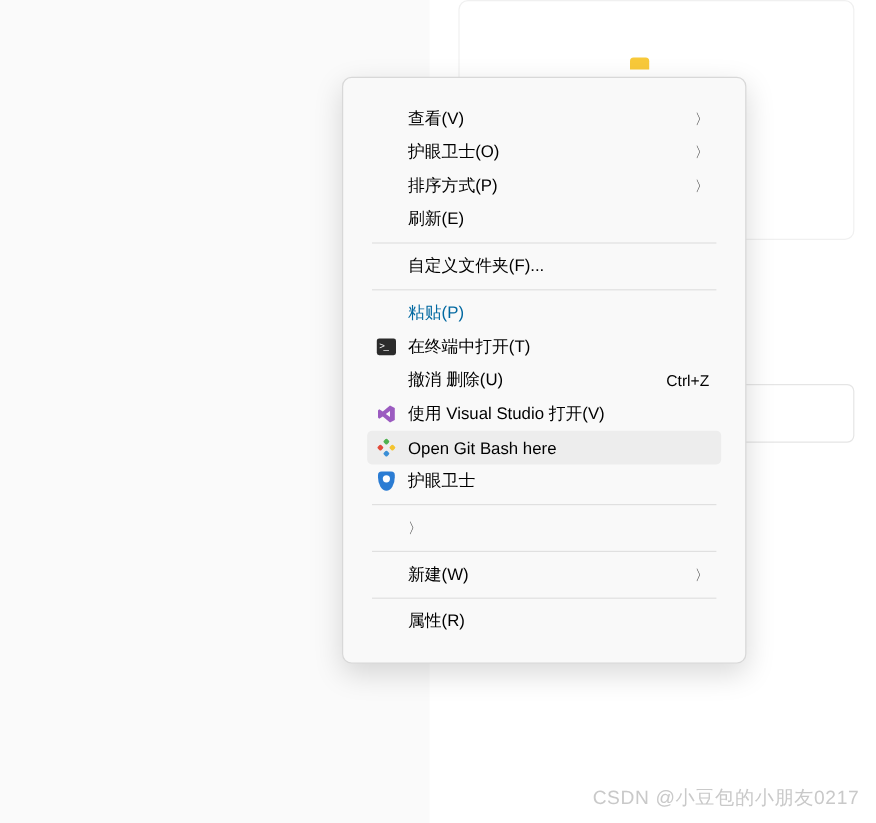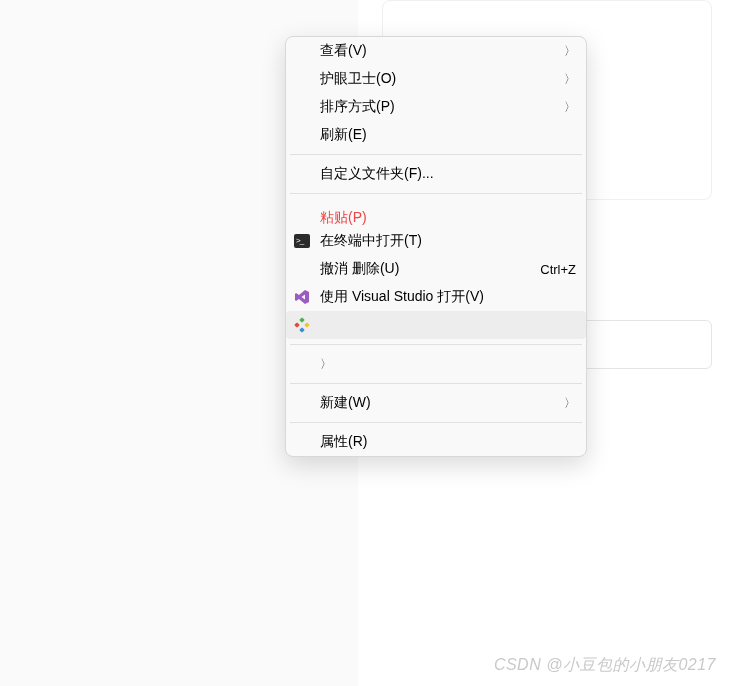--- a/index.html
+++ b/index.html
@@ -62,43 +62,42 @@
       left: 525px;
       top: 48px;
       width: 16px;
       height: 10px;
       background: #f8c93a;
       border-radius: 3px 3px 0 0;
     }
     .context-menu {
       position: absolute;
       left: 285px;
-      top: 36px;
-      width: 302px;
+      top: 64px;
+      width: 337px;
       background: #f9f9f9;
       border: 1px solid #d8d8d8;
       border-radius: 8px;
       box-shadow: 0 8px 24px rgba(0,0,0,0.15);
-      padding: 0;
+      padding: 20px;
     }
     .menu-item {
       display: flex;
       align-items: center;
       height: 28px;
       padding: 0 8px 0 34px;
       border-radius: 4px;
       position: relative;
       color: #000;
     }
     .menu-item.highlight {
       background: #ededed;
     }
     .menu-item.disabled {
-      color: #ef4444;
-      align-items: flex-end;
+      color: #0369a1;
     }
     .menu-label {
       flex: 1;
     }
     .menu-shortcut {
       color: #000;
       font-size: 13px;
       margin-right: 2px;
     }
     .menu-arrow {
@@ -160,21 +159,20 @@
       width:6px; height:6px;
       border-radius:50%;
       background:#fff;
     }
     .watermark {
       position: absolute;
       right: 14px;
       bottom: 10px;
       font-size: 16px;
       color: #c9c9c9;
-      font-style: italic;
       letter-spacing: 0.5px;
     }
   </style>
 </head>
 <body>
 
 <div class="left-panel"></div>
 <div class="right-panel">
   <div class="right-card"></div>
   <div class="right-title">ming (13 个</div>
@@ -235,20 +233,27 @@
     <span class="menu-icon">
       <span class="icon-git">
         <svg viewBox="0 0 16 16">
           <rect x="1" y="6" width="4" height="4" rx="1" fill="#e24b3a" transform="rotate(45 3 8)"></rect>
           <rect x="6" y="1" width="4" height="4" rx="1" fill="#4fb24f" transform="rotate(45 8 3)"></rect>
           <rect x="11" y="6" width="4" height="4" rx="1" fill="#f4c430" transform="rotate(45 13 8)"></rect>
           <rect x="6" y="11" width="4" height="4" rx="1" fill="#3b8fd6" transform="rotate(45 8 13)"></rect>
         </svg>
       </span>
     </span>
+    <span class="menu-label">Open Git Bash here</span>
+  </div>
+  <div class="menu-item">
+    <span class="menu-icon">
+        <span class="icon-shield"></span>
+      </span>
+    <span class="menu-label">护眼卫士</span>
   </div>
 
   <div class="menu-sep"></div>
 
   <div class="menu-item">
     <span class="menu-arrow">〉</span>
   </div>
 
   <div class="menu-sep"></div>
 

